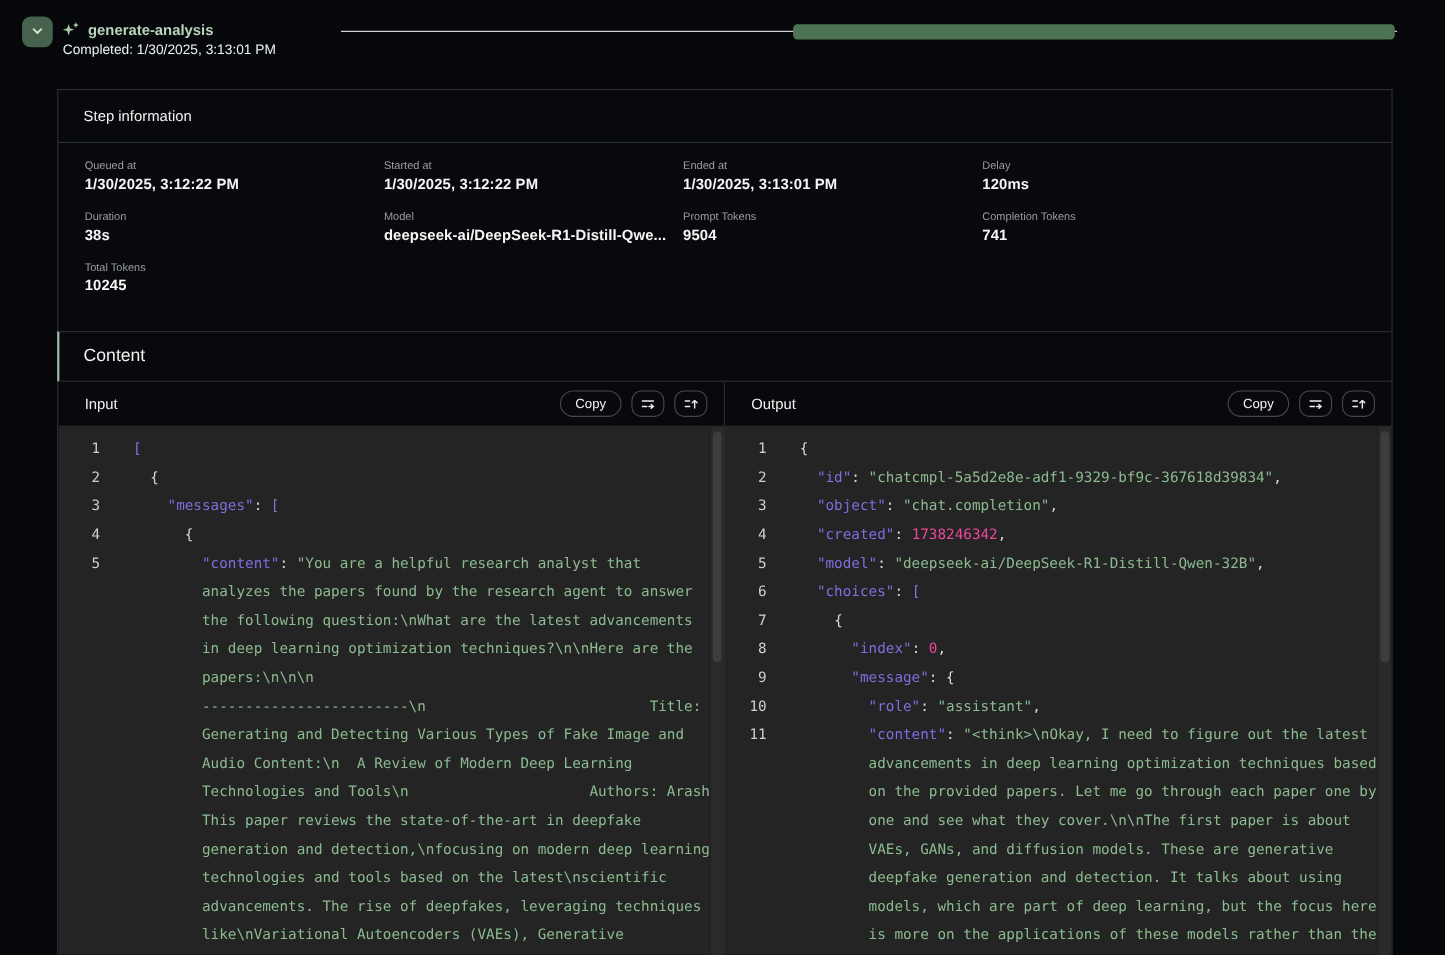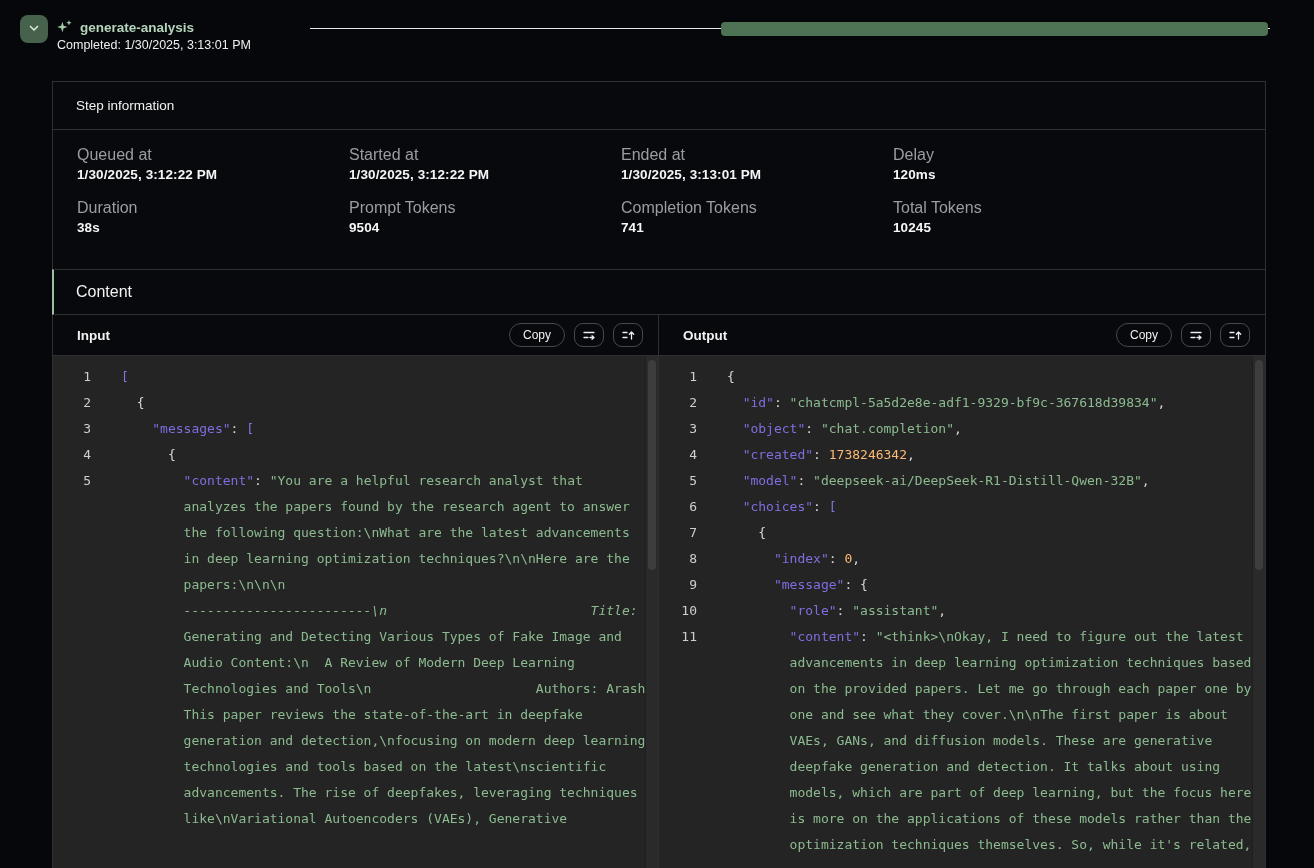--- a/index.html
+++ b/index.html
@@ -18,47 +18,47 @@
 
   
   .main-panel{position:absolute;left:52px;top:81px;width:1214px;height:801px;box-sizing:border-box;
     border:1px solid #2e3032;border-bottom:none;display:flex;flex-direction:column;background:#07090c;}
 
   .sec-header{height:47px;flex:none;display:flex;align-items:center;padding-left:23px;
     border-bottom:1px solid #2e3032;font-size:13.5px;color:#f2f2f2;}
 
   .step-grid{flex:none;display:grid;grid-template-columns:repeat(4,272px);padding:16px 24px 18px;}
   .cell{margin-bottom:17px;}
-  .cell .lab{font-size:16px;color:#9b9da0;margin-bottom:3px;}
+  .cell .lab{font-size:10px;color:#9b9da0;margin-bottom:3px;}
   .cell .val{font-size:13.5px;font-weight:700;color:#f5f6f6;letter-spacing:.1px;}
 
   .content-header{height:44px;flex:none;display:flex;align-items:center;padding-left:22px;
     border-bottom:1px solid #2e3032;border-top:1px solid #2e3032;margin-top:-1px;
     border-left:2px solid #9cbfa2;margin-left:-1px;font-size:16px;}
 
   .io-headers{height:40px;flex:none;display:flex;border-bottom:1px solid #2e3032;}
   .io-head{width:608px;box-sizing:border-box;display:flex;align-items:center;padding:0 15px 0 24px;}
   .io-head.first{border-right:1px solid #2e3032;}
-  .io-title{font-size:13.5px;flex:1;font-weight:bold;}
+  .io-title{font-size:13.5px;flex:1;}
   .copy-btn{height:24px;padding:0 13px;border:1px solid #46484b;border-radius:13px;background:none;
     color:#f2f2f2;font-size:12px;font-family:inherit;cursor:pointer;}
   .icon-btn{width:30px;height:24px;margin-left:9px;border:1px solid #46484b;border-radius:9px;background:none;
     display:flex;align-items:center;justify-content:center;cursor:pointer;padding:0;}
   .icon-btn svg, .copy-btn svg{display:block;}
 
   
   .code-row{flex:1;display:flex;overflow:hidden;}
   .code-panel{width:608px;box-sizing:border-box;background:#242424;padding-top:8px;position:relative;overflow:hidden;}
   .code-panel.input{border-right:1px solid #2e3032;}
   .code-line{display:flex;height:26px;line-height:26px;font-family:"DejaVu Sans Mono",monospace;font-size:13px;}
   .ln{width:38px;flex:none;text-align:right;color:#cfcfcf;user-select:none;}
   .lc{margin-left:30px;white-space:pre;}
   .tk-k{color:#7e6fe0;}
   .tk-s{color:#8cbb90;}
-  .tk-n{color:#fdba74;}
+  .tk-n{color:#ec4899;}
   .tk-p{color:#d8d8d8;}
   .tk-b{color:#7b78e0;}
   .sb{position:absolute;top:0;right:0;bottom:0;width:12px;background:#2a2a2b;border-left:1px solid #1f1f20;}
   .sb-thumb{position:absolute;left:2px;right:2px;top:4px;height:210px;border-radius:4px;background:#3d3d3e;}
 </style>
 </head>
 <body>
 
 <div class="app">
 
@@ -101,20 +101,24 @@
           <div class="lab">Ended at</div>
           <div class="val">1/30/2025, 3:13:01 PM</div>
         </div>
         <div class="cell">
           <div class="lab">Delay</div>
           <div class="val">120ms</div>
         </div>
         <div class="cell">
           <div class="lab">Duration</div>
           <div class="val">38s</div>
+        </div>
+        <div class="cell">
+          <div class="lab">Model</div>
+          <div class="val">deepseek-ai/DeepSeek-R1-Distill-Qwe...</div>
         </div>
         <div class="cell">
           <div class="lab">Prompt Tokens</div>
           <div class="val">9504</div>
         </div>
         <div class="cell">
           <div class="lab">Completion Tokens</div>
           <div class="val">741</div>
         </div>
         <div class="cell">
@@ -208,21 +212,21 @@
             <div class="code-line">
               <span class="ln"></span>
               <span class="lc" style="padding-left: 8ch;"><span class="tk-s">in deep learning optimization techniques?\n\nHere are the</span></span>
             </div>
             <div class="code-line">
               <span class="ln"></span>
               <span class="lc" style="padding-left: 8ch;"><span class="tk-s">papers:\n\n\n</span></span>
             </div>
             <div class="code-line">
               <span class="ln"></span>
-              <span class="lc" style="padding-left: 8ch; font-style: italic;"><span class="tk-s">------------------------\n                          Title:</span></span>
+              <span class="lc" style="padding-left: 8ch;"><span class="tk-s">------------------------\n                          Title:</span></span>
             </div>
             <div class="code-line">
               <span class="ln"></span>
               <span class="lc" style="padding-left: 8ch;"><span class="tk-s">Generating and Detecting Various Types of Fake Image and</span></span>
             </div>
             <div class="code-line">
               <span class="ln"></span>
               <span class="lc" style="padding-left: 8ch;"><span class="tk-s">Audio Content:\n  A Review of Modern Deep Learning</span></span>
             </div>
             <div class="code-line">

